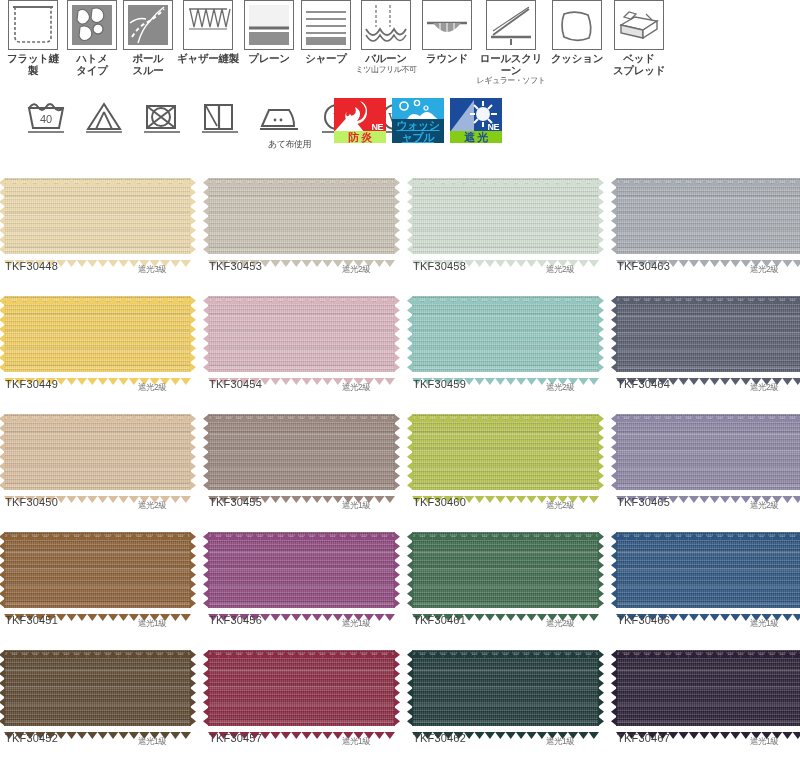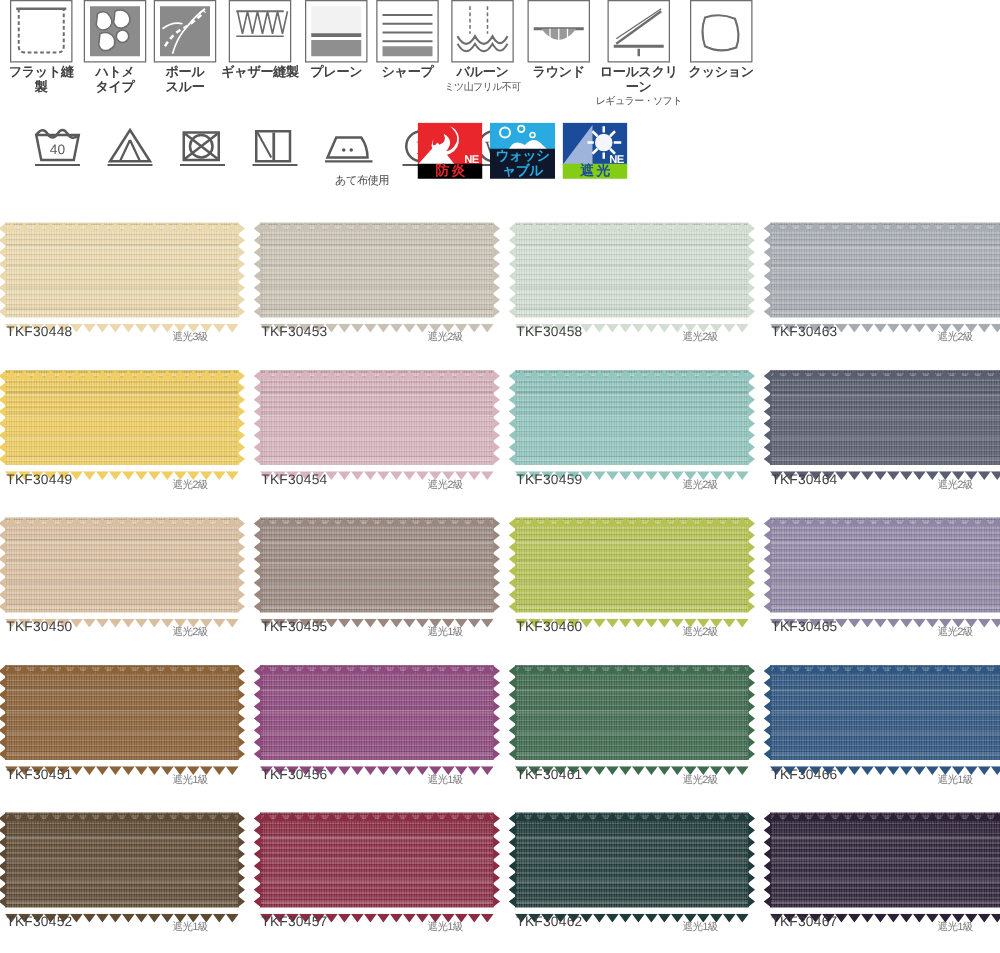--- a/index.html
+++ b/index.html
@@ -171,20 +171,32 @@
         </svg></div>
       <div class="style-cap">ロールスクリーン</div>
       <span class="style-sub">レギュラー・ソフト</span>
     </div>
     <div class="style-item" style="width: 62px;">
       <div class="style-box"><svg width="48" height="48" viewBox="0 0 48 48">
           <rect x="4" y="4" width="40" height="40" fill="#fff"></rect>
           <path d="M11 13 q12 -4 24 1 q5 13 1 23 q-13 5 -25 -1 q-4 -12 0 -23 z" fill="#fff" stroke="#6d6d6d" stroke-width="1.7"></path>
         </svg></div>
       <div class="style-cap">クッション</div>
+    </div>
+    <div class="style-item" style="width: 62px;">
+      <div class="style-box"><svg width="48" height="48" viewBox="0 0 48 48">
+          <rect x="4" y="4" width="40" height="40" fill="#fff"></rect>
+          <path d="M6 24 l14 -8 l22 4 l-14 9 z" fill="#fff" stroke="#6d6d6d" stroke-width="1.4"></path>
+          <path d="M6 24 v8 l22 5 v-8 z" fill="#e2e2e2" stroke="#6d6d6d" stroke-width="1.4"></path>
+          <path d="M28 29 l14 -9 v8 l-14 9 z" fill="#fff" stroke="#6d6d6d" stroke-width="1.4"></path>
+          <path d="M9 16 l5 -5 l7 2 l-5 5 z" fill="#fff" stroke="#6d6d6d" stroke-width="1.3"></path>
+          <path d="M31 13 l6 6" stroke="#6d6d6d" stroke-width="1.3"></path>
+        </svg></div>
+      <div class="style-cap">ベッド
+スプレッド</div>
     </div>
   </div>
 
 <div id="care-row">
     <div class="care-item" style="left: 18px;"><svg width="44" height="40" viewBox="0 0 44 40">
         <path d="M5 12 h34 l-4 20 h-26 z" fill="none" stroke="#5a5a5a" stroke-width="2"></path>
         <path d="M5 12 q5 -7 9 -1 q4 6 8 0 q4 -6 8 0 q4 6 9 1" fill="none" stroke="#5a5a5a" stroke-width="2"></path>
         <text x="22" y="27" font-size="11" text-anchor="middle" fill="#5a5a5a" font-family="Liberation Sans, sans-serif">40</text>
         <path d="M4 36 h36" stroke="#5a5a5a" stroke-width="1.6"></path>
       </svg></div>
@@ -218,28 +230,28 @@
       </svg></div>
     <div class="care-item" style="left: 368px;"><svg width="44" height="40" viewBox="0 0 44 40">
         <circle cx="21" cy="21" r="12" fill="none" stroke="#5a5a5a" stroke-width="2"></circle>
         <text x="21" y="27" font-size="15" text-anchor="middle" fill="#5a5a5a" font-family="Liberation Serif, serif">W</text>
         <path d="M6 36 h30" stroke="#5a5a5a" stroke-width="1.6"></path>
       </svg></div>
     <div class="badge" style="left: 328px;"><svg width="52" height="34" viewBox="0 0 52 34">
         <rect width="52" height="34" fill="#E8262C"></rect>
         <path d="M0 34 L16 16 L30 34 Z" fill="#fff"></path>
         <path d="M26 3 q9 8 4 15 q-2 4 -7 5 q7 -9 -2 -14 q3 7 -4 9 q-7 2 -4 -5 q-4 6 1 11 q4 4 12 1 q8 -4 7 -13 q-1 -7 -7 -9 z" fill="#fff"></path>
-      </svg><span class="badge-ne">NE</span><span class="badge-txt" style="color: rgb(232, 38, 44); background: #000000; font-family: Liberation Serif, serif;">防 炎</span></div>
+      </svg><span class="badge-ne">NE</span><span class="badge-txt" style="color: rgb(232, 38, 44); background: #bef264;">防 炎</span></div>
     <div class="badge" style="left: 386px;"><svg width="52" height="34" viewBox="0 0 52 34">
         <rect width="52" height="34" fill="#29ABE2"></rect>
         <path d="M0 34 q6 -14 14 -10 q4 -12 14 -6 q7 -8 14 0 q6 4 10 16 z" fill="#fff"></path>
         <circle cx="12" cy="8" r="4" fill="none" stroke="#fff" stroke-width="1.6"></circle>
         <circle cx="25" cy="5" r="2.6" fill="none" stroke="#fff" stroke-width="1.4"></circle>
         <circle cx="34" cy="10" r="2" fill="none" stroke="#fff" stroke-width="1.2"></circle>
-      </svg><span class="badge-ne">NE</span><span class="badge-txt" style="color: rgb(41, 171, 226); background: #0f172a;">ウォッシャブル</span></div>
+      </svg><span class="badge-ne">NE</span><span class="badge-txt" style="color: rgb(41, 171, 226); background: #0c4a6e; text-decoration: underline;">ウォッシャブル</span></div>
     <div class="badge" style="left: 444px;"><svg width="52" height="34" viewBox="0 0 52 34">
         <rect width="52" height="34" fill="#1B4C9C"></rect>
         <path d="M0 34 L24 2 L24 34 Z" fill="#9fb4da"></path>
         <circle cx="33" cy="16" r="7" fill="#fff" opacity="0.95"></circle>
         <path d="M33 3 v5 M33 24 v5 M20 16 h5 M41 16 h6 M24 7 l4 4 M42 7 l-4 4 M24 25 l4 -4 M42 25 l-4 -4" stroke="#fff" stroke-width="2"></path>
       </svg><span class="badge-ne">NE</span><span class="badge-txt" style="color: rgb(27, 76, 156); background: #84cc16;">遮 光</span></div>
   </div>
 
 <div id="grid">
     <div class="grid-row">

